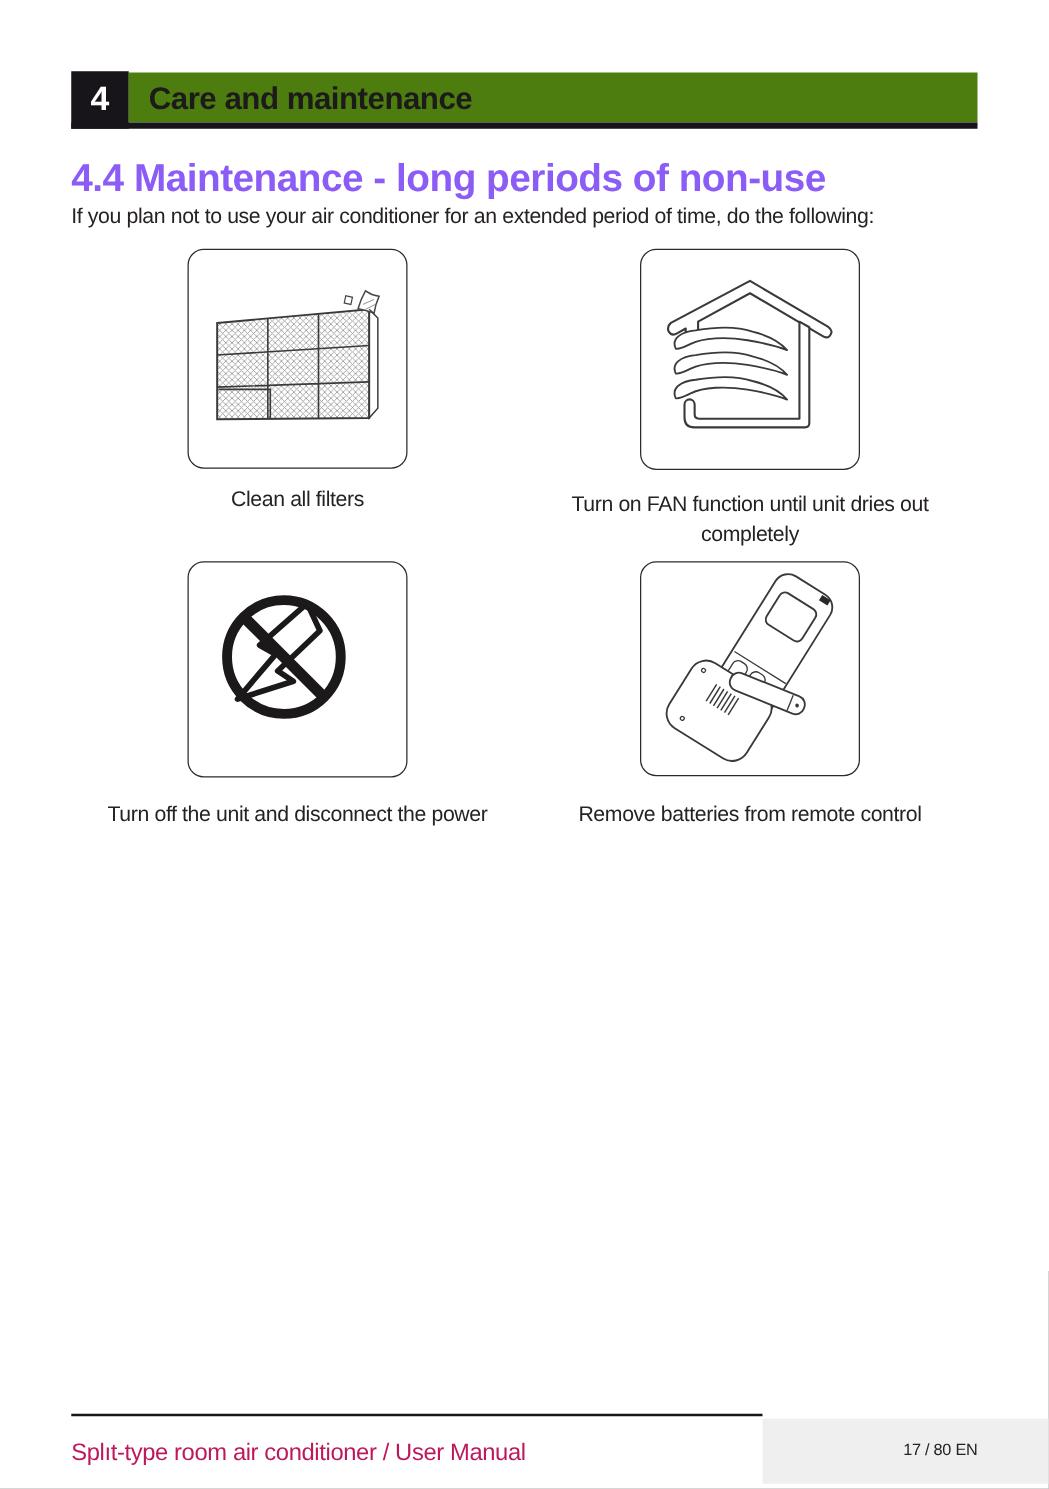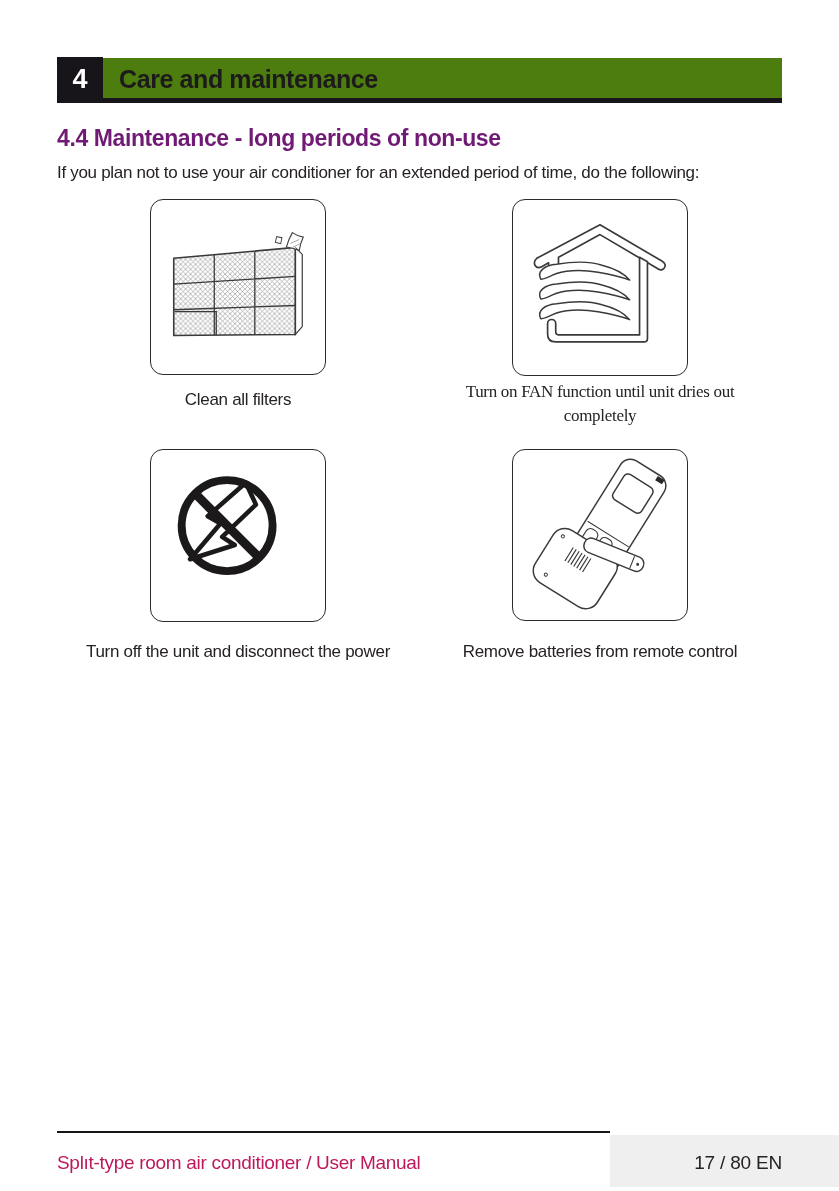--- a/index.html
+++ b/index.html
@@ -23,21 +23,21 @@
     position:absolute;left:16px;top:0;height:40px;line-height:42px;
     font-size:25px;font-weight:bold;letter-spacing:-0.4px;color:#1d1a1b;
     white-space:nowrap;
   }
   .header-rule{
     position:absolute;left:57px;top:98px;width:725px;height:5px;background:#17141a;
   }
   
   .section-title{
     position:absolute;left:57px;top:125px;
-    font-size:23px;font-weight:bold;letter-spacing:-0.4px;color:#701a75;
+    font-size:31px;font-weight:bold;letter-spacing:-0.4px;color:#8b5cf6;
     white-space:nowrap;
   }
   .intro-text{
     position:absolute;left:57px;top:163px;
     font-size:17px;letter-spacing:-0.3px;color:#262223;white-space:nowrap;
   }
   
   .figure-box{
     position:absolute;border:1.6px solid #2e2a2b;border-radius:13px;
     background:#fff;box-sizing:border-box;
@@ -45,36 +45,36 @@
   .figure-box svg{display:block;width:100%;height:100%;}
   .fig1{left:150px;top:199px;width:176px;height:176px;}
   .fig2{left:512px;top:199px;width:176px;height:177px;}
   .fig3{left:150px;top:449px;width:176px;height:173px;}
   .fig4{left:512px;top:449px;width:176px;height:172px;}
   .caption{
     position:absolute;font-size:17px;letter-spacing:-0.3px;color:#262223;
     text-align:center;line-height:24px;
   }
   .cap1{left:88px;top:388px;width:300px;}
-  .cap2{left:435px;top:380px;width:330px;font-family:Liberation Serif, serif;}
+  .cap2{left:435px;top:392px;width:330px;}
   .cap3{left:58px;top:640px;width:360px;}
   .cap4{left:420px;top:640px;width:360px;}
   
   .footer-rule{
     position:absolute;left:57px;top:1131px;width:553px;height:2px;background:#17141a;
   }
   .footer-block{
     position:absolute;left:610px;top:1135px;width:229px;height:52px;background:#efefef;
   }
   .footer-title{
     position:absolute;left:57px;top:1152px;font-size:19px;letter-spacing:-0.3px;
     color:#be185d;white-space:nowrap;
   }
   .page-indicator{
-    position:absolute;right:57px;top:1152px;font-size:19px;letter-spacing:-0.2px;
+    position:absolute;right:57px;top:1152px;font-size:13px;letter-spacing:-0.2px;
     color:#262223;text-align:right;white-space:nowrap;
   }
 </style>
 </head>
 <body>
 
 <div class="page">
 
   <div class="chapter-box"><span>4</span></div>
   <div class="header-bar">

